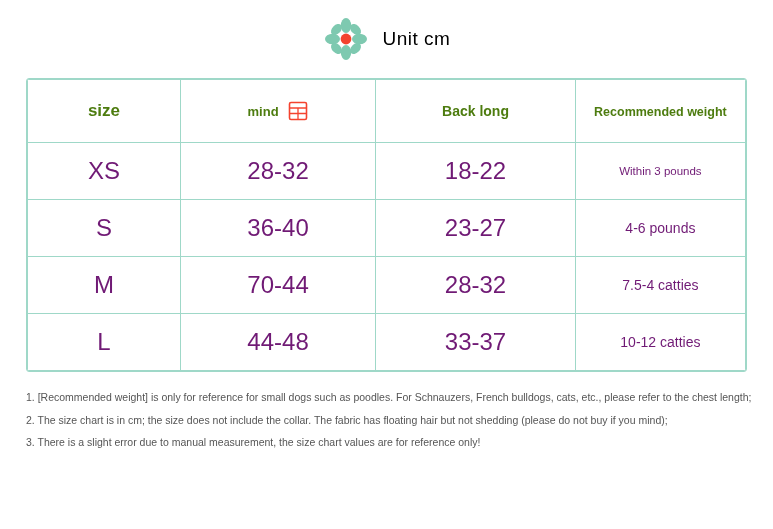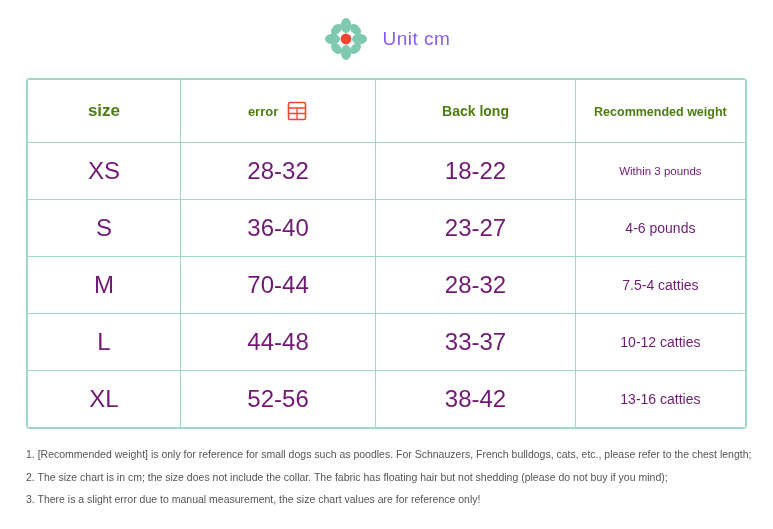--- a/index.html
+++ b/index.html
@@ -31,21 +31,21 @@
   }
   .flower-icon {
     width: 46px;
     height: 46px;
     position: relative;
     flex: 0 0 auto;
   }
   .flower-icon svg { display: block; }
   .unit-title {
     font-size: 19px;
-    color: #8b5cf6;
+    color: #000000;
     letter-spacing: 0.5px;
     font-family: "Liberation Sans", sans-serif;
     text-align: center;
   }
 
   
   .table-wrap {
     margin: 0 26px;
     border: 1px solid #9fd8c8;
     border-radius: 3px;
@@ -153,21 +153,21 @@
           <col class="c3">
           <col class="c4">
       </colgroup>
       <thead>
         <tr>
           <th>
             <span class="th-size">size</span>
           </th>
           <th>
             <span class="chest-head">
-              <span class="th-chest">error</span>
+              <span class="th-chest">mind</span>
               <span class="chest-icon">
                 <svg viewBox="0 0 22 22" width="22" height="22" aria-hidden="true">
                   <rect x="2.5" y="2.5" width="17" height="17" rx="1.5" fill="none" stroke="#f4432f" stroke-width="1.6"></rect>
                   <line x1="2.5" y1="8" x2="19.5" y2="8" stroke="#f4432f" stroke-width="1.3"></line>
                   <line x1="2.5" y1="13.5" x2="19.5" y2="13.5" stroke="#f4432f" stroke-width="1.3"></line>
                   <line x1="11" y1="8" x2="11" y2="19.5" stroke="#f4432f" stroke-width="1.3"></line>
                 </svg>
               </span>
             </span>
           </th>
@@ -197,26 +197,20 @@
           <td class="cell-chest">70-44</td>
           <td class="cell-back">28-32</td>
           <td class="cell-weight">7.5-4 catties</td>
         </tr>
         <tr>
           <td class="cell-size">L</td>
           <td class="cell-chest">44-48</td>
           <td class="cell-back">33-37</td>
           <td class="cell-weight">10-12 catties</td>
         </tr>
-        <tr>
-          <td class="cell-size">XL</td>
-          <td class="cell-chest">52-56</td>
-          <td class="cell-back">38-42</td>
-          <td class="cell-weight">13-16 catties</td>
-        </tr>
       </tbody>
     </table>
   </div>
 
   <div class="notes">
     <div class="notes-list">
       <div class="note-line">1. [Recommended weight] is only for reference for small dogs such as poodles. For Schnauzers, French bulldogs, cats, etc., please refer to the chest length;</div>
       <div class="note-line">2. The size chart is in cm; the size does not include the collar. The fabric has floating hair but not shedding (please do not buy if you mind);</div>
       <div class="note-line">3. There is a slight error due to manual measurement, the size chart values are for reference only!</div>
     </div>

